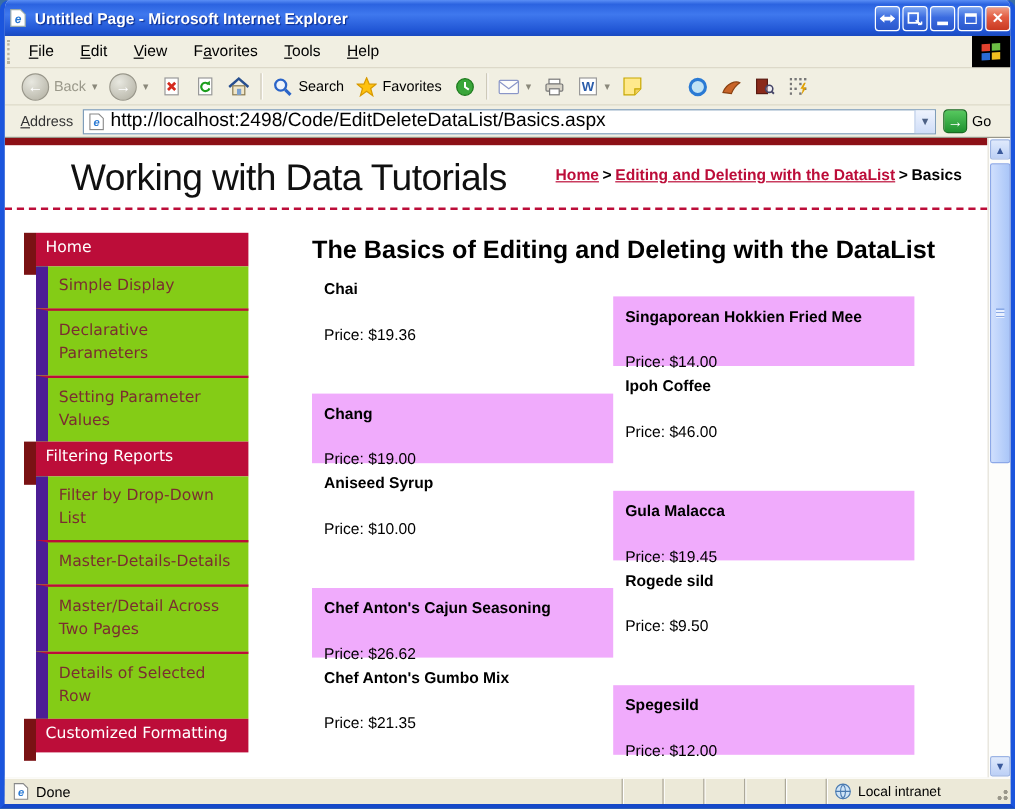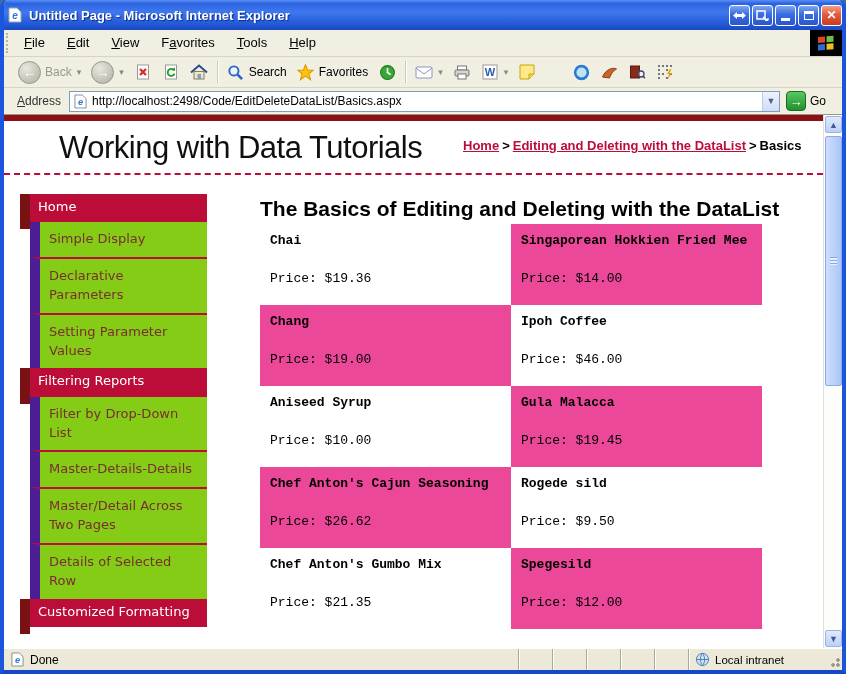--- a/index.html
+++ b/index.html
@@ -52,21 +52,21 @@
     display:flex; align-items:center; justify-content:center; color:#fff; font-weight:bold; font-size:13px;
   }
   .chev { font-size:9px; color:#8a887a; margin-left:1px; }
   .ticon { width:18px; height:18px; display:flex; align-items:center; justify-content:center; }
 
   
   .addressbar { height:27px; display:flex; align-items:center; background:#f1efe2; border-bottom:1px solid #98968a; padding-right:16px; }
   .addr-label { font-size:12px; color:#333; padding:0 8px 0 4px; }
   .addr-label .accel { text-decoration:underline; }
   .addr-input { flex:1; height:21px; background:#fff; border:1px solid #7f9db9; display:flex; align-items:center; gap:4px; padding-left:3px; }
-  .addr-url { flex:1; font-size:12px; color:#000; white-space:nowrap; overflow:hidden; }
+  .addr-url { flex:1; font-size:16px; color:#000; white-space:nowrap; overflow:hidden; }
   .combo-btn { width:17px; height:19px; background:linear-gradient(180deg,#eef3fd,#cfddf8); border-left:1px solid #b8cbe8; display:flex; align-items:center; justify-content:center; font-size:9px; color:#4d6185; }
   .go-btn { display:flex; align-items:center; gap:4px; margin-left:6px; }
   .go-icon { width:20px; height:20px; border-radius:4px; border:1px solid #1a6a22; background:linear-gradient(180deg,#57c95f,#1f9230); color:#fff; font-weight:bold; display:flex; align-items:center; justify-content:center; font-size:13px; }
   .go-label { font-size:12px; }
 
   
   .page { height:533px; background:#fff; position:relative; overflow:hidden; }
   .page-inner { position:absolute; left:0; top:0; right:19px; bottom:0; overflow:hidden; }
   .topstrip { height:6px; background:#8c1016; }
 
@@ -85,22 +85,22 @@
   .s-item.section { background:#bc0d39; color:#fff; padding:5px 8px 7px; line-height:1.25; }
   .s-item.section::before { content:""; position:absolute; left:-10px; top:0; bottom:-7px; width:10px; background:#7a1214; }
   .s-item.sub { background:#84cc16; color:#7a2e30; border-left:10px solid #4c1d95; padding:8px 8px 8px 9px; line-height:1.45; }
   .s-item.sub + .s-item.sub { border-top:2px solid #bc0d39; }
   .s-item.section + .s-item.section { border-top:2px solid #e89a9a; }
 
   
   .main { margin-left:53px; flex:1; }
   .content-heading { font-size:21px; font-weight:bold; color:#000; width:545px; line-height:1.45; font-family:"Liberation Sans",sans-serif; }
   .grid { display:grid; grid-template-columns:251px 251px; grid-auto-rows:81px; }
-  .cell { padding:9px 10px; font-family:Liberation Mono, monospace; }
-  .cell.alt { background:#ec4899; }
+  .cell { padding:9px 10px; font-family:Liberation Sans, sans-serif; }
+  .cell.alt { background:#f0abfc;margin-top:23px; }
   .p-name { font-size:13px; font-weight:bold; color:#000; }
   .p-price { font-size:13px; color:#000; margin-top:23px; }
 
   
   .vscroll { position:absolute; right:0; top:0; width:19px; height:100%; background:#fdfdfb; border-left:1px solid #e4e2d8; }
   .sc-btn { position:absolute; left:1px; width:17px; height:17px; border-radius:2px; border:1px solid #9cb4e4;
             background:linear-gradient(180deg,#e0eafc,#bcd0f6); display:flex; align-items:center; justify-content:center;
             color:#3a5a9c; font-size:9px; font-weight:bold; }
   .sc-up { top:1px; } .sc-down { bottom:1px; }
   .sc-thumb { position:absolute; left:1px; top:21px; width:17px; height:250px; border-radius:2px; border:1px solid #8ca8e8;

